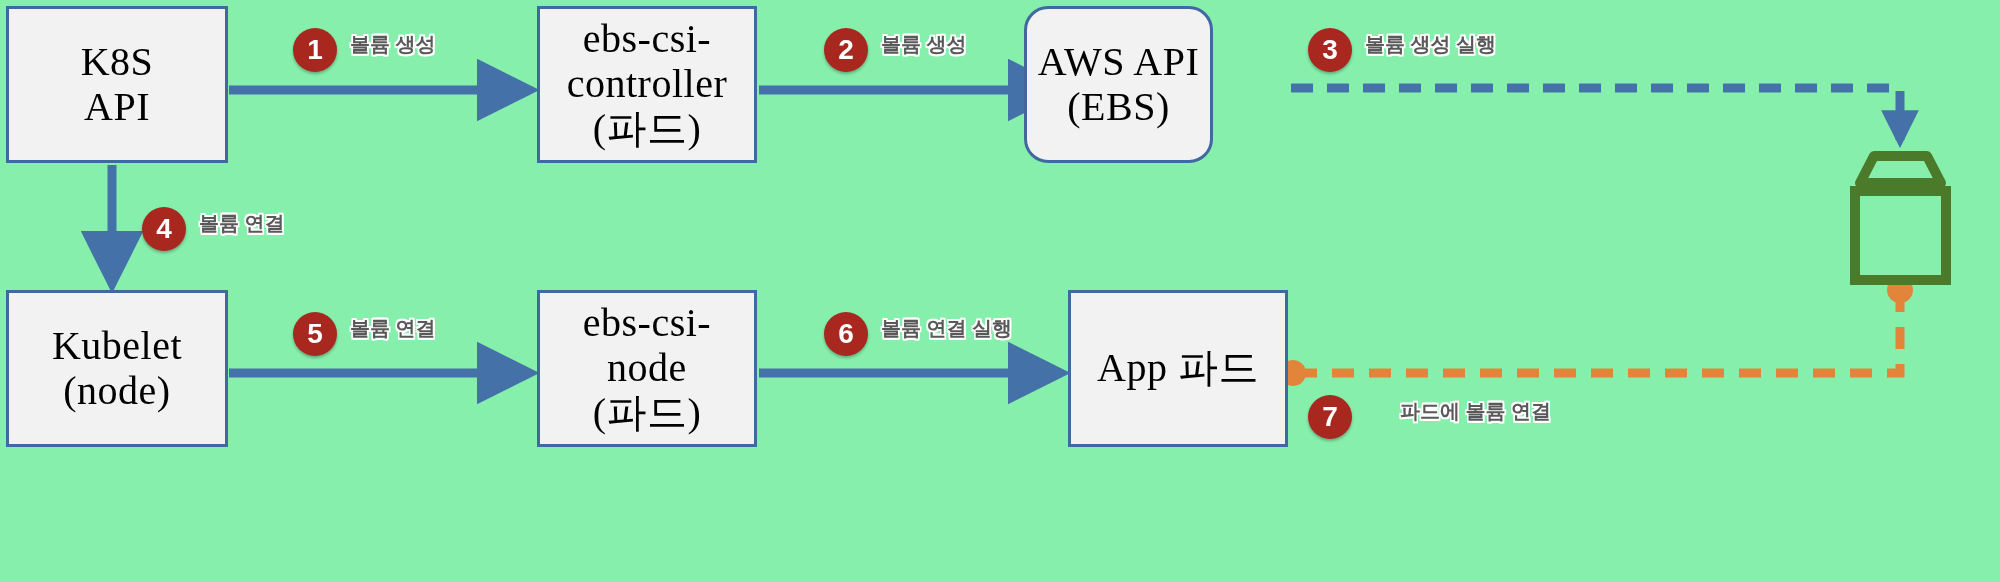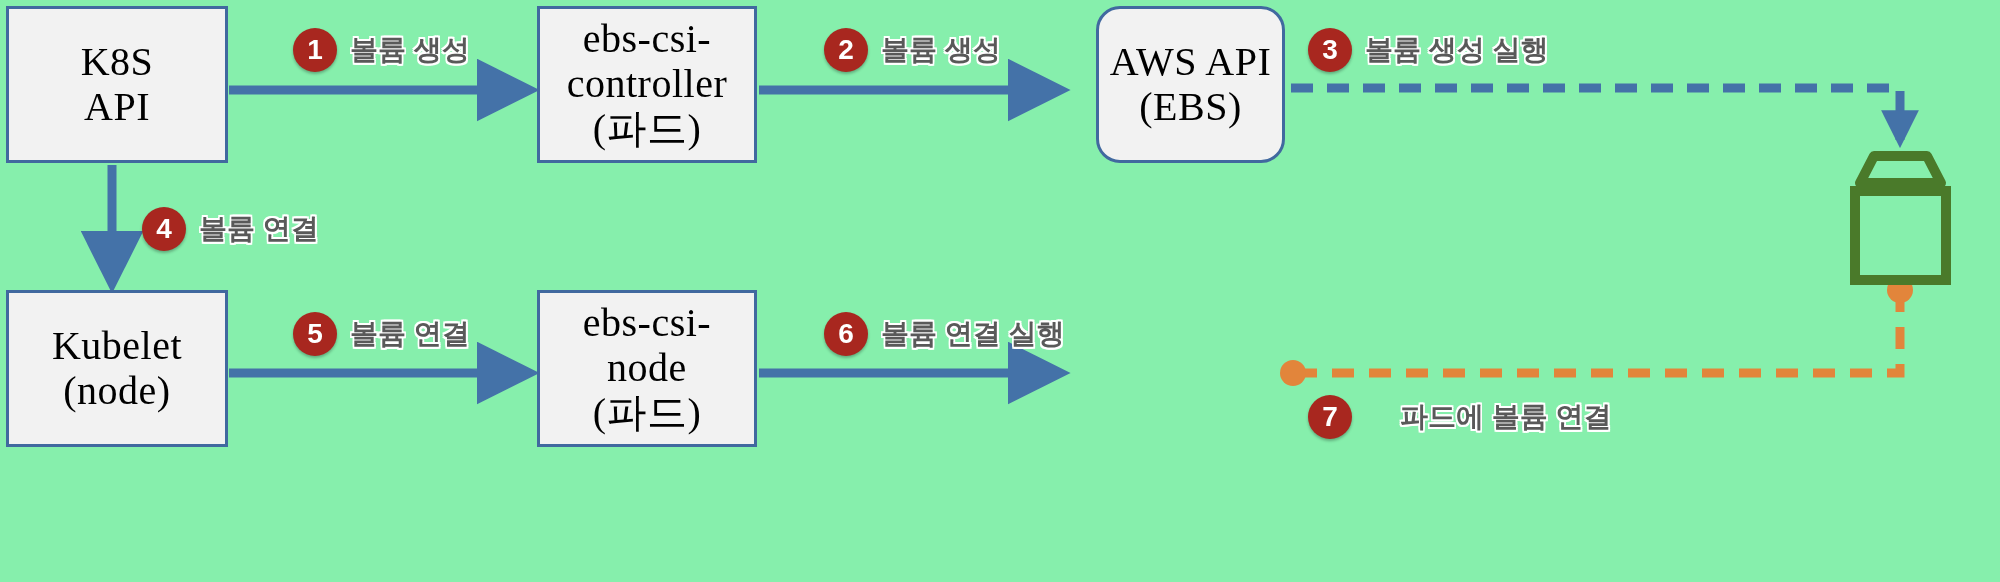--- a/index.html
+++ b/index.html
@@ -17,21 +17,21 @@
     text-align:center;
     font-family:"Liberation Serif","DejaVu Serif",serif;
     color:#000;
     line-height:1.12;
     letter-spacing:0.5px;
   }
   .node .txt{display:block;width:100%;white-space:pre-line;}
 
   #n-k8s      {left:6px;   top:6px;   width:222px; height:157px; font-size:40px;}
   #n-ctrl     {left:537px; top:6px;   width:220px; height:157px; font-size:40px;}
-  #n-aws      {left:1096px;top:6px;   width:189px; height:157px; font-size:40px;border-radius:24px;}
+  #n-aws      {left:1024px;top:6px;   width:189px; height:157px; font-size:40px;border-radius:24px;}
   #n-kubelet  {left:6px;   top:290px; width:222px; height:157px; font-size:40px;text-align:center;}
   #n-node     {left:537px; top:290px; width:220px; height:157px; font-size:40px;}
   #n-app      {left:1068px;top:290px; width:220px; height:157px; font-size:40px;}
 
   
   #wires{position:absolute;left:0;top:0;width:2000px;height:582px;}
 
   
   .badge{
     position:absolute;
@@ -40,21 +40,21 @@
     color:#ffffff;
     font-family:"Liberation Sans","DejaVu Sans",sans-serif;
     font-size:28px;font-weight:bold;
     display:flex;align-items:center;justify-content:center;
     box-shadow:0 2px 3px rgba(0,0,0,.28);
   }
   
   .cap{
     position:absolute;
     font-family:"Liberation Sans","DejaVu Sans",sans-serif;
-    font-size:28px;font-weight:bold;
+    font-size:20px;font-weight:bold;
     color:#595959;
     white-space:nowrap;
     text-shadow:
       -1.6px -1.6px 0 #fff, 1.6px -1.6px 0 #fff,
       -1.6px  1.6px 0 #fff, 1.6px  1.6px 0 #fff,
       -1.6px 0 0 #fff, 1.6px 0 0 #fff,
       0 -1.6px 0 #fff, 0 1.6px 0 #fff;
   }
 
   
@@ -123,20 +123,23 @@
   </div>
   <div class="node" id="n-kubelet">
     <span class="txt">Kubelet
 (node)</span>
   </div>
   <div class="node" id="n-node">
     <span class="txt">ebs-csi-
 node
 (파드)</span>
   </div>
+  <div class="node" id="n-app">
+    <span class="txt">App 파드</span>
+  </div>
 
   <div id="gp3">
     <svg viewBox="0 0 125 143" width="125" height="143" xmlns="http://www.w3.org/2000/svg">
 
       <path d="M22,38 L36,11 L89,11 L103,38 Z" fill="none" stroke="#4a7a2a" stroke-width="10" stroke-linejoin="round"></path>
 
       <rect x="17" y="46" width="91" height="89" fill="none" stroke="#4a7a2a" stroke-width="10" stroke-linejoin="miter"></rect>
     </svg>
   </div>
 

